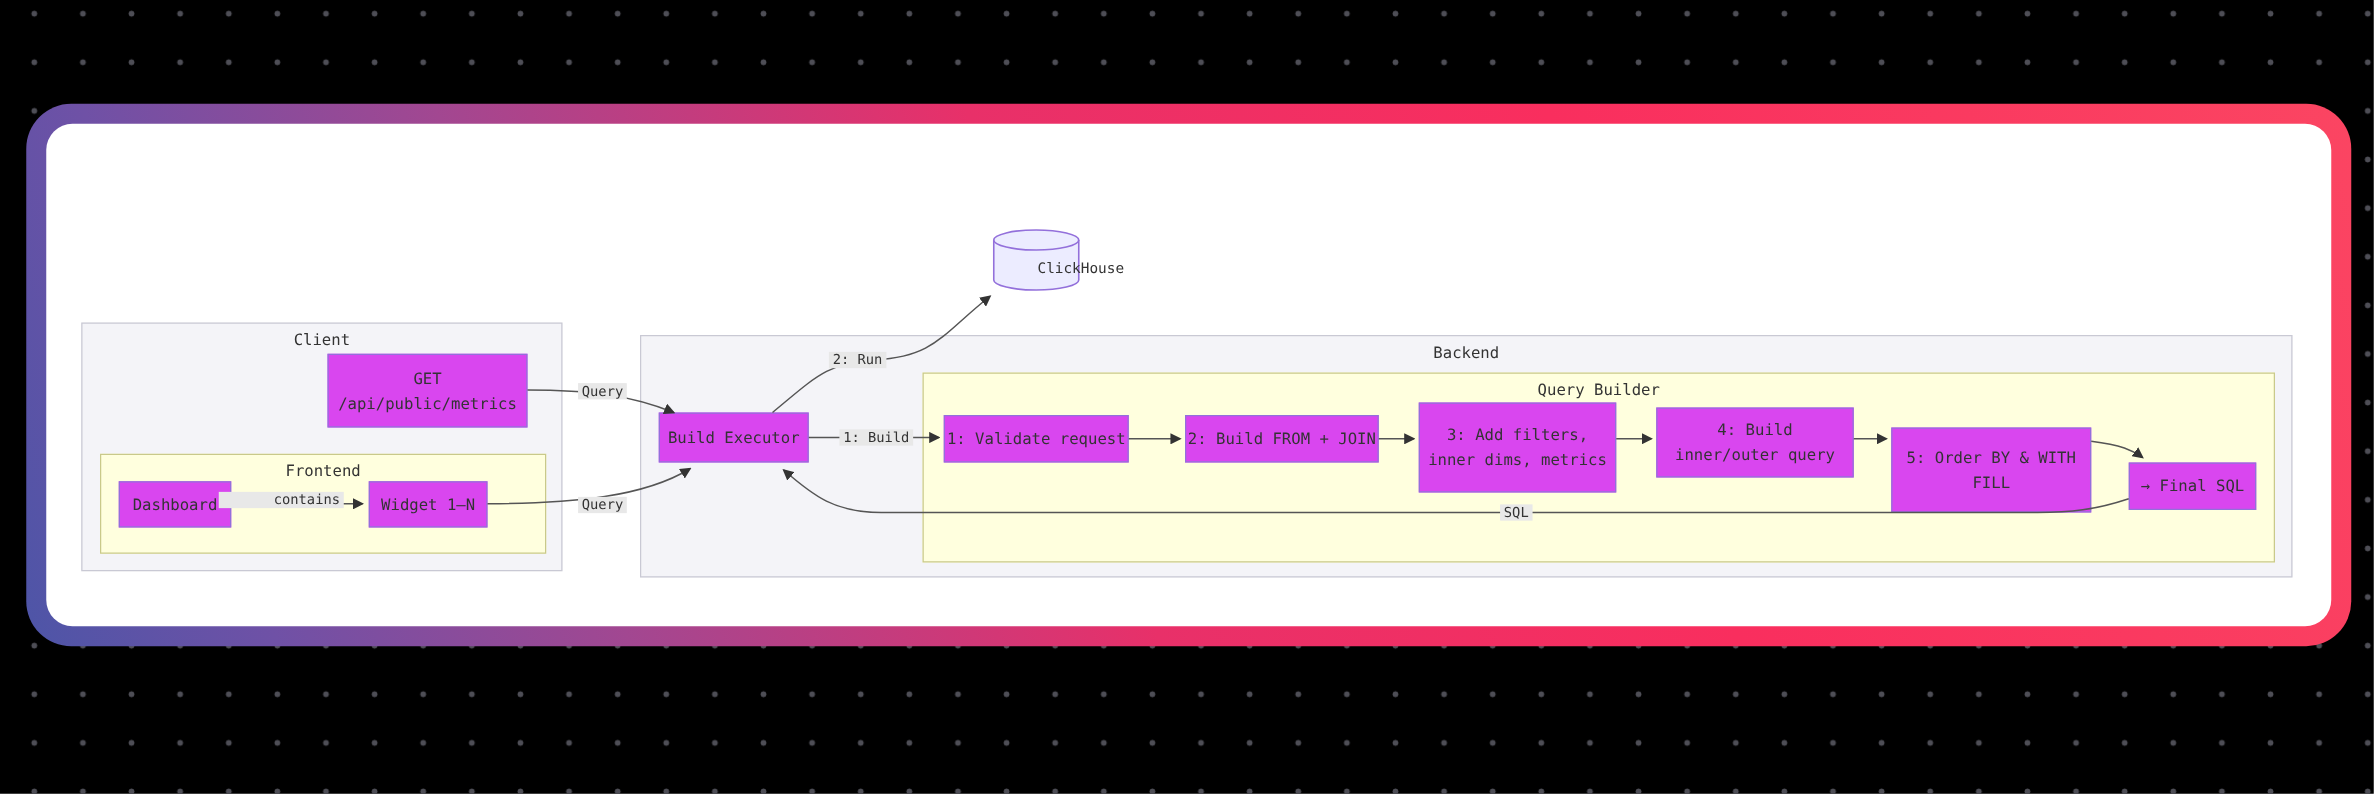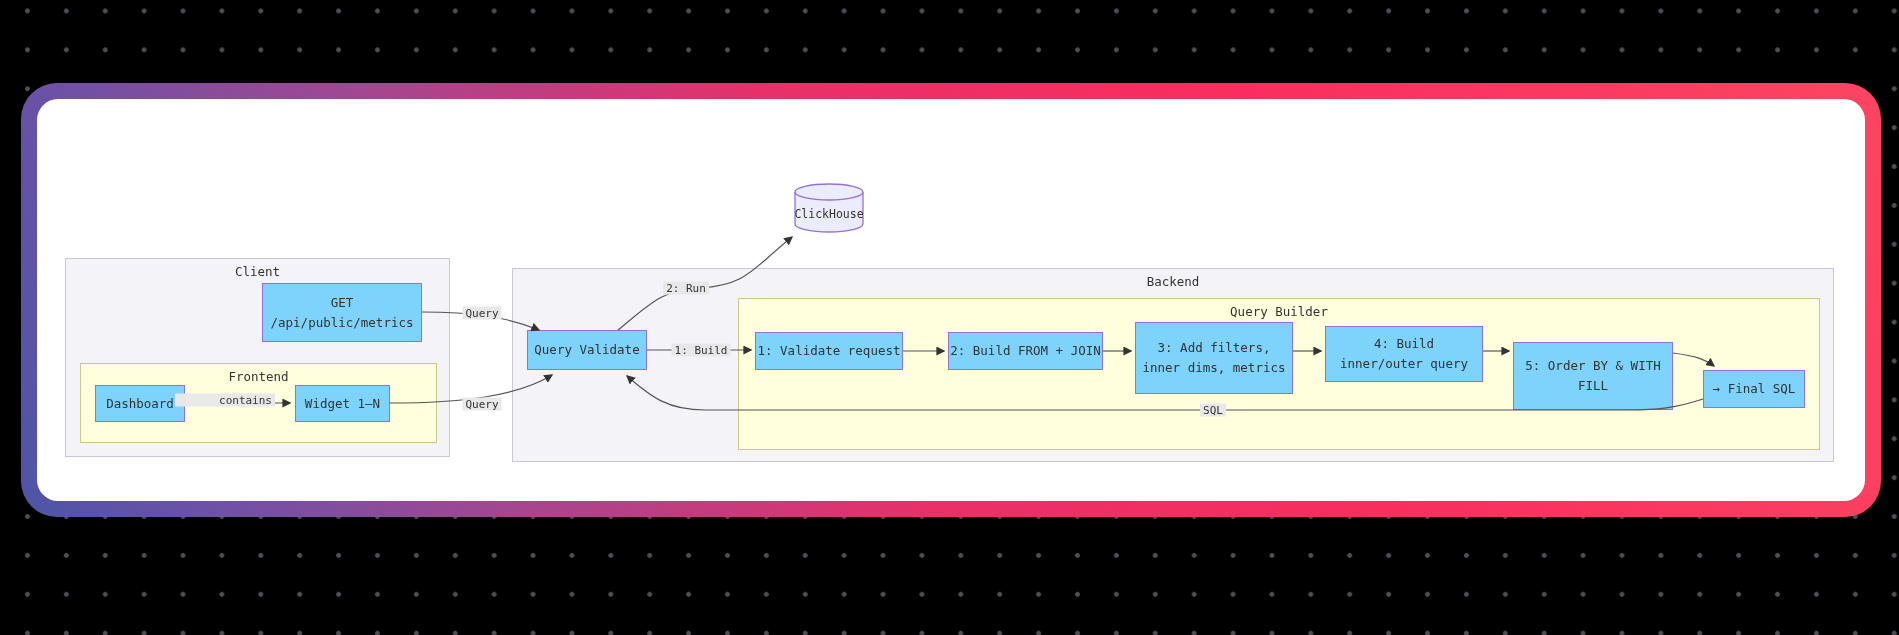--- a/index.html
+++ b/index.html
@@ -24,21 +24,21 @@
   .cluster{
     position:absolute;background:#f4f4f8;border:1px solid #c9c9d4;
     box-sizing:border-box;
   }
   .cluster.yellow{background:#ffffde;border-color:#c9c98a;}
   .cluster-label{
     position:absolute;left:0;right:0;top:5px;text-align:center;
     font-size:12.5px;color:#333;
   }
   .node{
-    position:absolute;background:#7dd3fc;border:1px solid #9370DB;
+    position:absolute;background:#d946ef;border:1px solid #9370DB;
     box-sizing:border-box;display:flex;flex-direction:column;
     align-items:center;justify-content:center;
     font-size:12.5px;color:#333;line-height:20px;text-align:center;
   }
   .edge-label{
     position:absolute;transform:translate(-50%,-50%);
     background:#e8e8e8;padding:0 3px;font-size:11px;color:#333;
     white-space:nowrap;z-index:3;
   }
   .cyl-label{
@@ -105,25 +105,25 @@
 
   <div class="node" style="left:295px;top:385px;width:95px;height:37px;">
     <span>Widget 1–N</span>
   </div>
 
   <div style="position:absolute;left:794px;top:183px;width:70px;height:50px;">
     <svg width="70" height="50" viewBox="0 0 70 50">
       <path d="M1,9 L1,41 A34,8 0 0 0 69,41 L69,9" fill="#ECECFF" stroke="#9370DB" stroke-width="1.3"></path>
       <ellipse cx="35" cy="9" rx="34" ry="8" fill="#ECECFF" stroke="#9370DB" stroke-width="1.3"></ellipse>
     </svg>
-    <div class="cyl-label" style="top:24px;">ClickHouse</div>
+    <div class="cyl-label" style="top:24px;padding-left:36px;">ClickHouse</div>
   </div>
 
   <div class="node" style="left:527px;top:330px;width:120px;height:40px;">
-    <span>Query Validate</span>
+    <span>Build Executor</span>
   </div>
 
   <div class="node" style="left:755px;top:332px;width:148px;height:38px;">
     <span>1: Validate request</span>
   </div>
 
   <div class="node" style="left:948px;top:332px;width:155px;height:38px;">
     <span>2: Build FROM + JOIN</span>
   </div>
 

